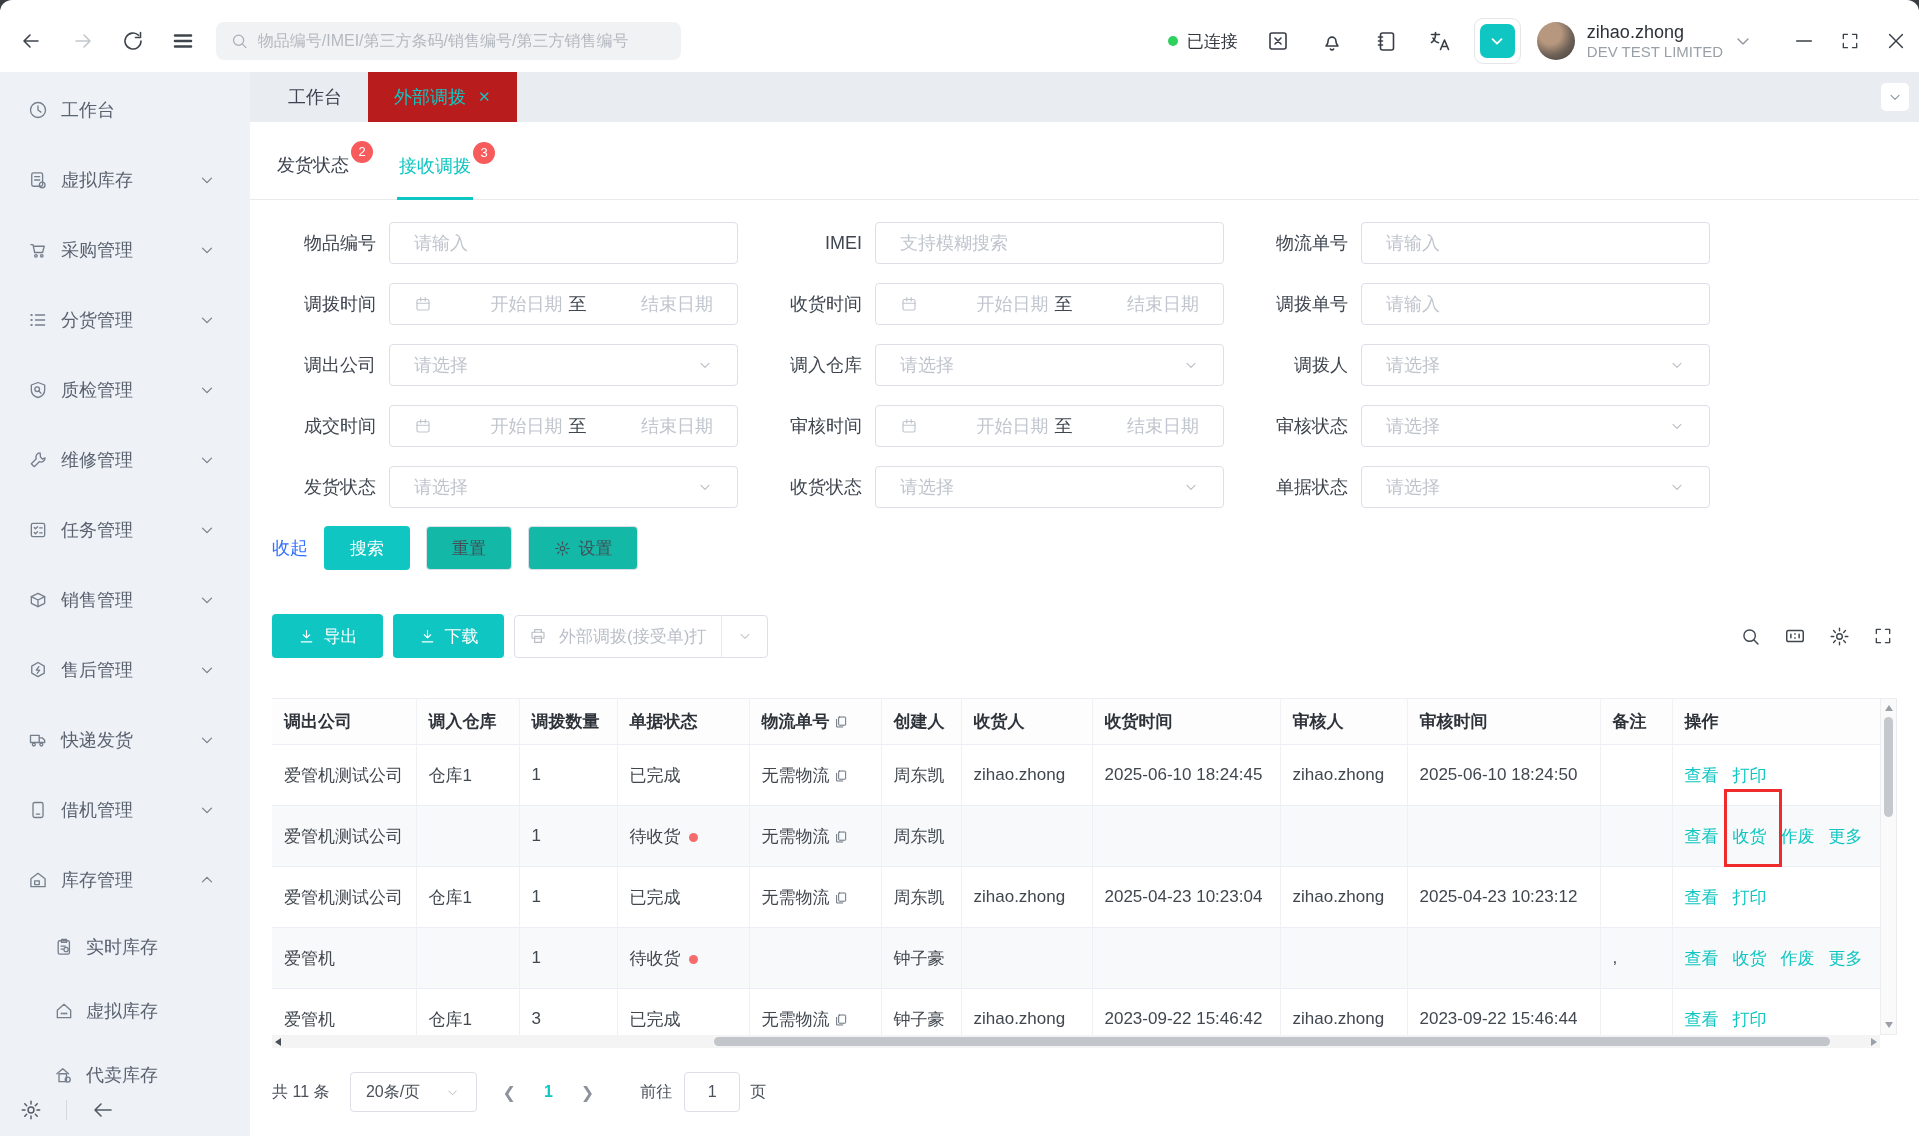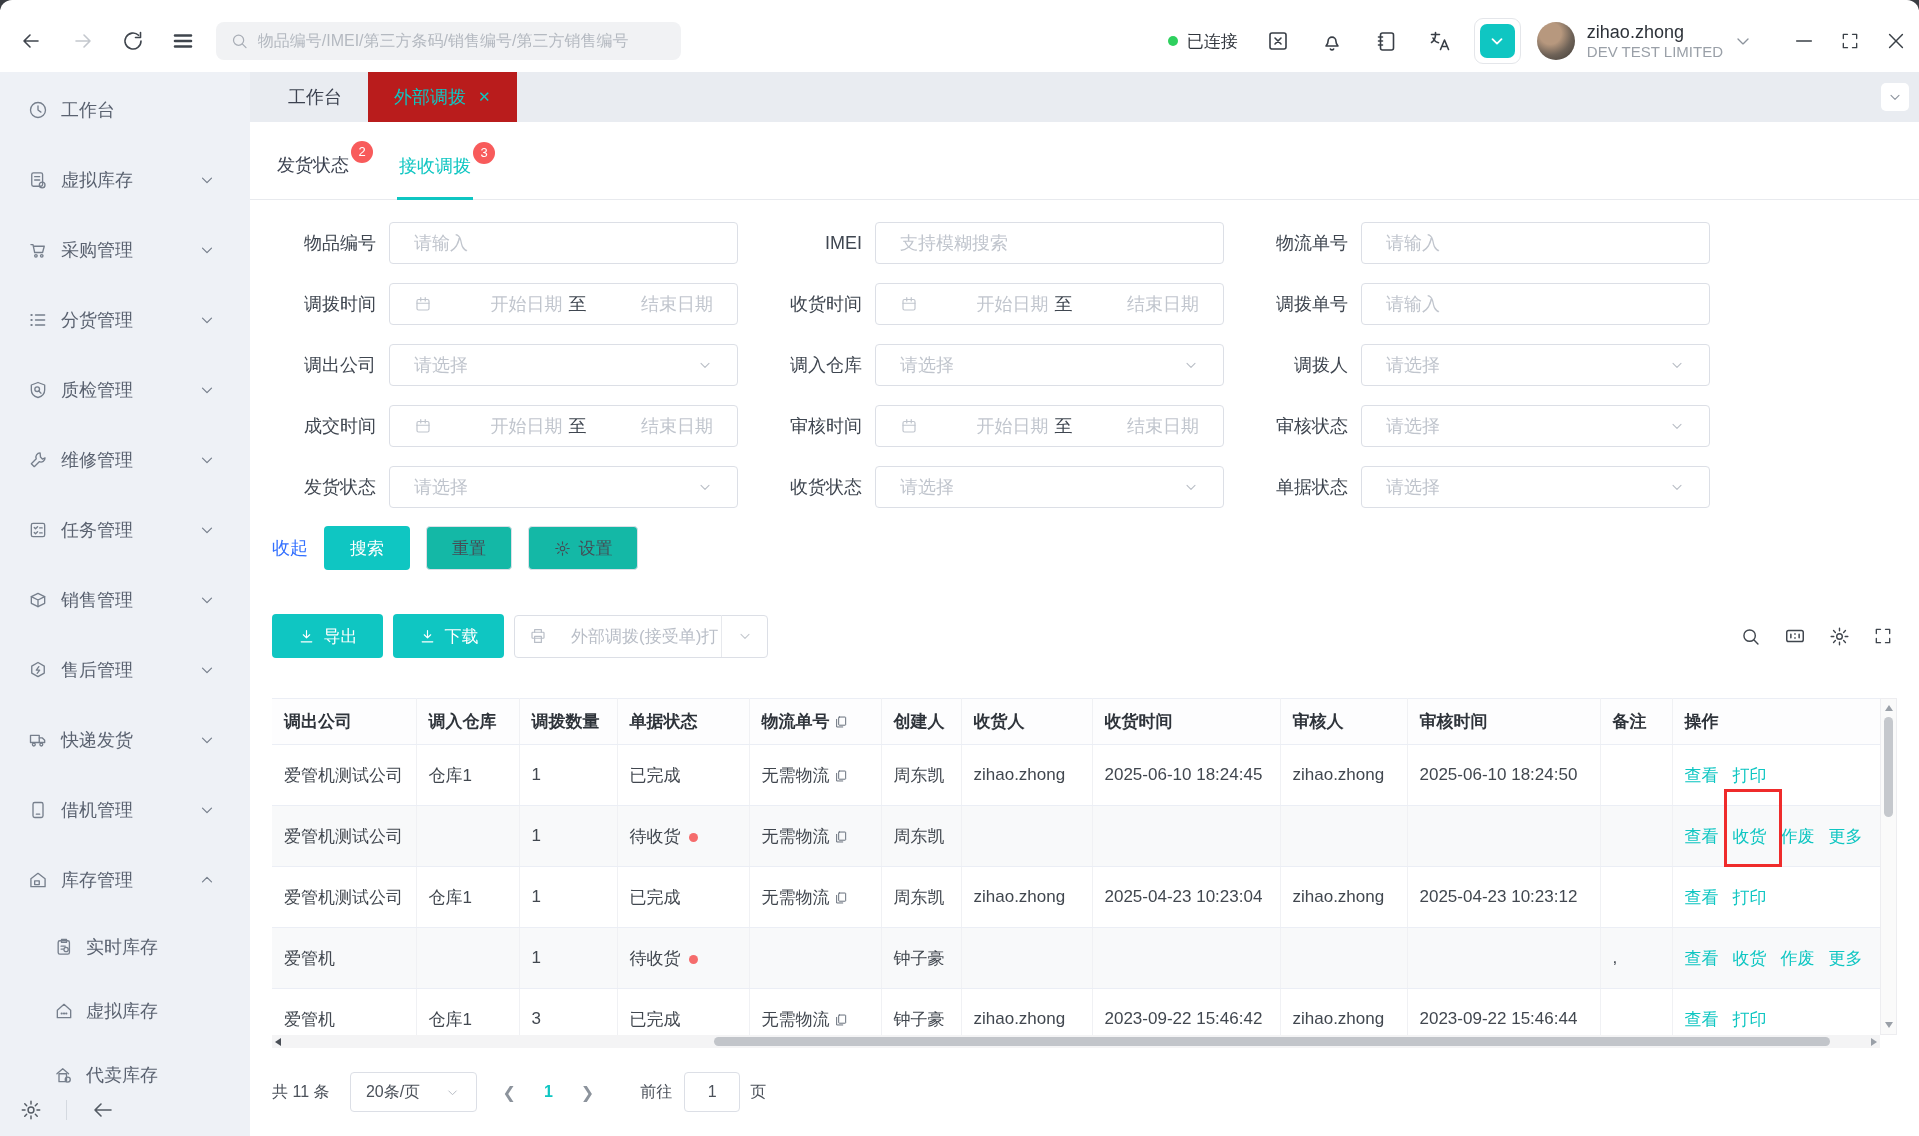--- a/index.html
+++ b/index.html
@@ -72,21 +72,21 @@
 .collapse-link{color:#3370ff;font-size:18px;cursor:pointer}
 .btn{height:44px;border-radius:4px;font-size:17px;display:flex;align-items:center;justify-content:center;cursor:pointer}
 .btn-teal{background:#0fc6c2;color:#fff;border:0}
 .btn-plain{background:#14b8a6;color:#454c55;border:1px solid #dcdfe6}
 .w86{width:86px}
 .btn-gear{width:110px;gap:8px}
 
 .toolbar{position:relative;display:flex;align-items:center;gap:10px;margin:44px 0 0 22px;height:44px}
 .btn-exp{width:111px;gap:9px}
 .print-combo{width:254px;height:43px;border:1px solid #dcdfe6;border-radius:4px;display:flex;align-items:center;color:#b9bec7;font-size:17px;cursor:not-allowed}
-.print-main{flex:1;display:flex;align-items:center;gap:24px;padding-left:14px}
+.print-main{flex:1;display:flex;align-items:center;gap:12px;padding-left:14px}
 .print-sep{width:1px;height:42px;background:#e7e9ed}
 .print-chev{width:45px;display:flex;align-items:center;justify-content:center;color:#c3c7cd}
 .tools{position:absolute;right:26px;top:0;height:44px;display:flex;align-items:center;gap:23px;color:#3f454d}
 .tools .tool{cursor:pointer}
 
 .table-wrap{position:relative;margin:40px 22px 0;width:1625px;height:350px}
 .table-clip{position:absolute;left:0;top:0;width:1608px;height:337px;overflow:hidden}
 table{border-collapse:collapse;table-layout:fixed;width:1608px;font-size:17px;border-top:1px solid #ebeef5}
 th{height:46px;font-weight:bold;color:#2e333a;text-align:left;padding:0 12px;background:#fdfdfe;border-right:1px solid #f0f1f4;border-bottom:1px solid #ebeef5;white-space:nowrap;overflow:hidden}
 td{height:61px;padding:0 12px;color:#41474f;border-right:1px solid #f0f1f4;border-bottom:1px solid #ebeef5;white-space:nowrap;overflow:hidden;background:#fff}

